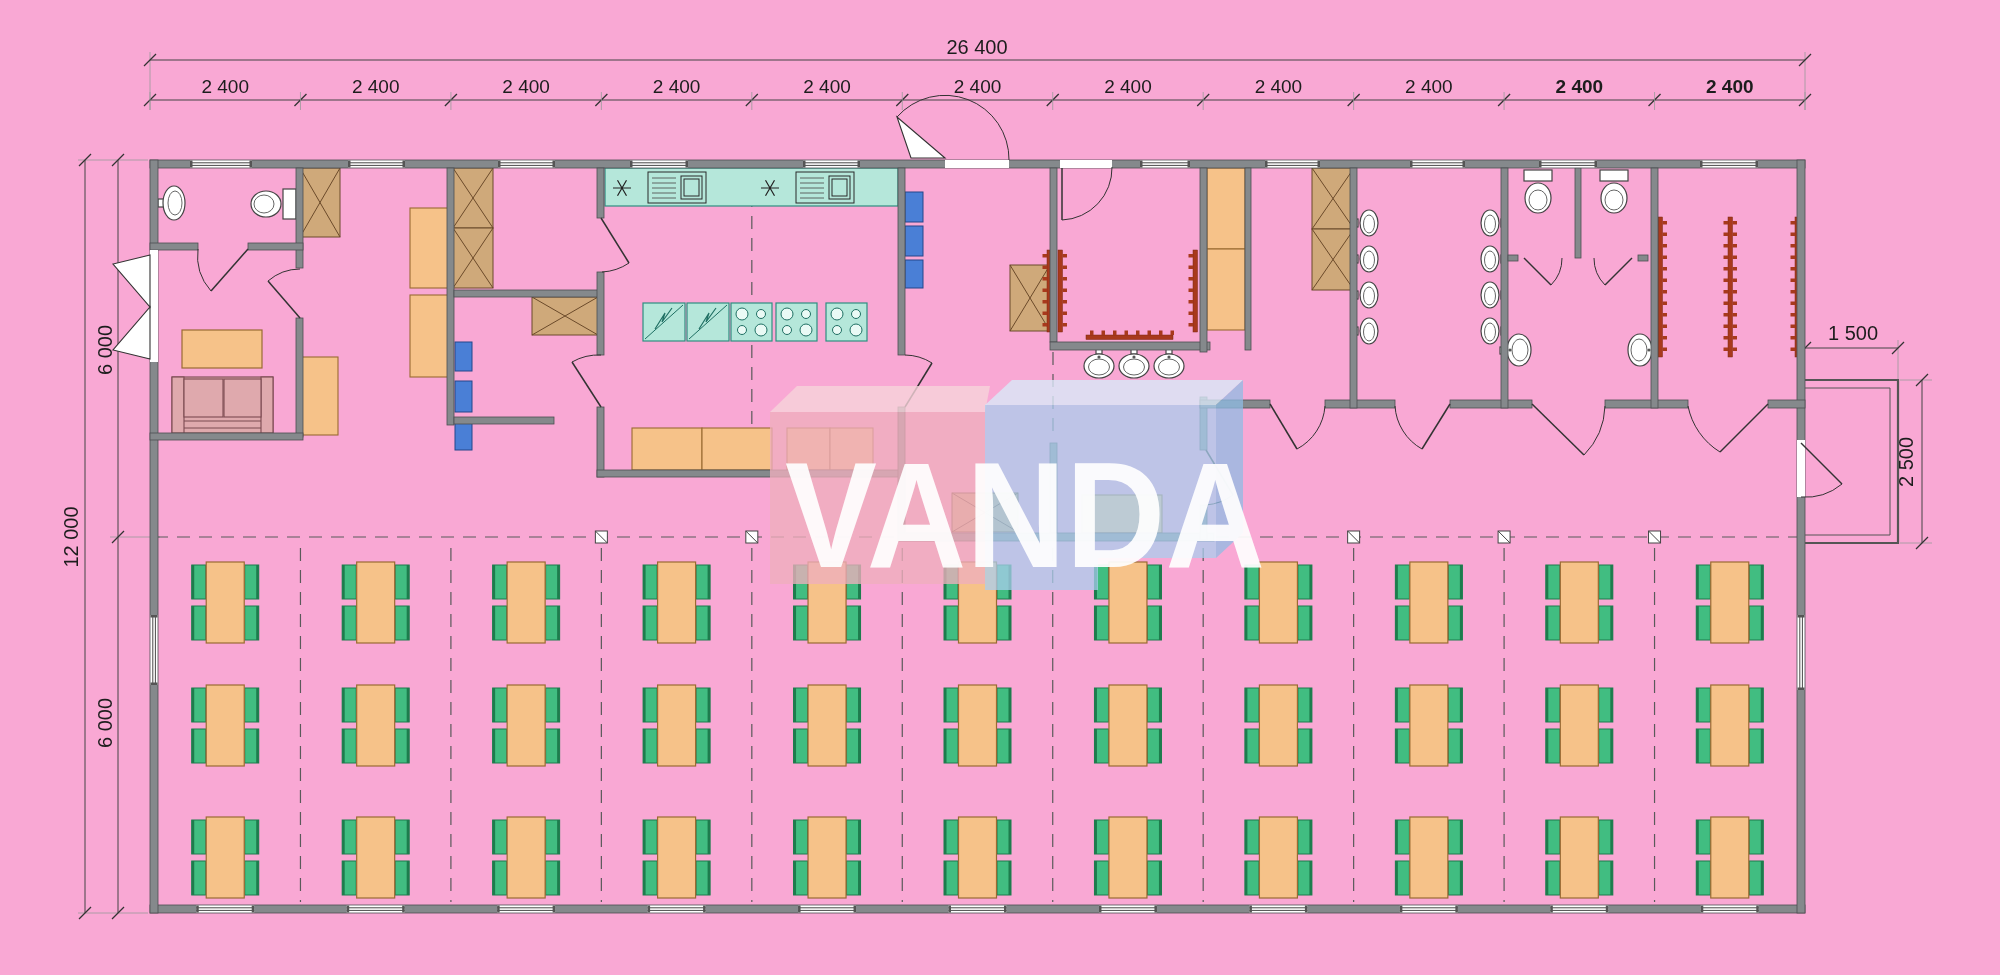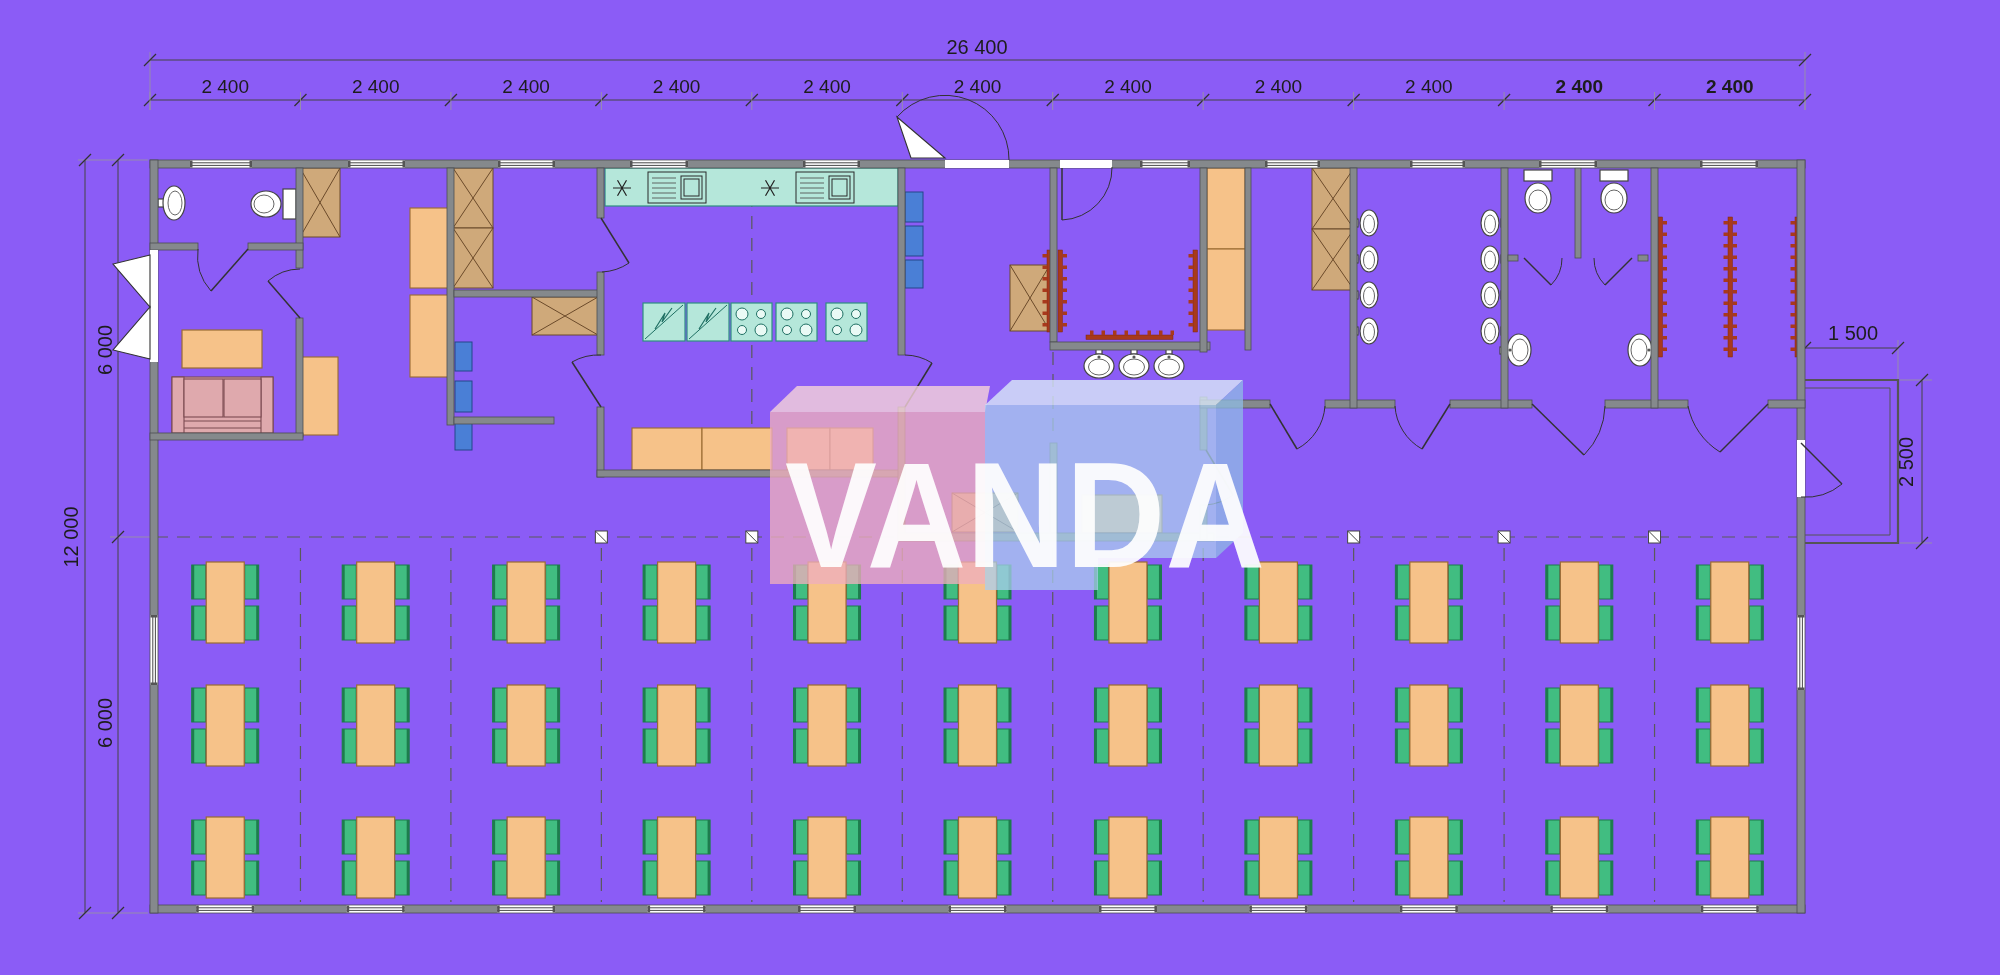--- a/index.html
+++ b/index.html
@@ -1,16 +1,16 @@
 <!DOCTYPE html>
 <html><head>
 <meta charset="utf-8">
 <style>
   html,body{margin:0;padding:0;background:#fff;}
-  .stage{position:relative;width:2000px;height:975px;background:#8b5cf6;overflow:hidden;
+  .stage{position:relative;width:2000px;height:975px;background:#f9a8d4;overflow:hidden;
          font-family:"Liberation Sans",sans-serif;}
   svg{position:absolute;left:0;top:0;}
   .wall{fill:#85898c;stroke:#4b4f52;stroke-width:.8;}
   .gap{fill:#ffffff;stroke:none;}
   .dim{stroke:#444;stroke-width:1;}
   .ext{stroke:#9a9a9a;stroke-width:.8;}
   .dimtext{font-size:20px;fill:#1d1d1d;text-anchor:middle;}
   .modlabel{font-size:19px;fill:#1d1d1d;text-anchor:middle;}
   .dash{stroke:#5a5a5a;stroke-width:1.2;stroke-dasharray:13 9;fill:none;}
   .door{stroke:#333;stroke-width:1;fill:none;}

